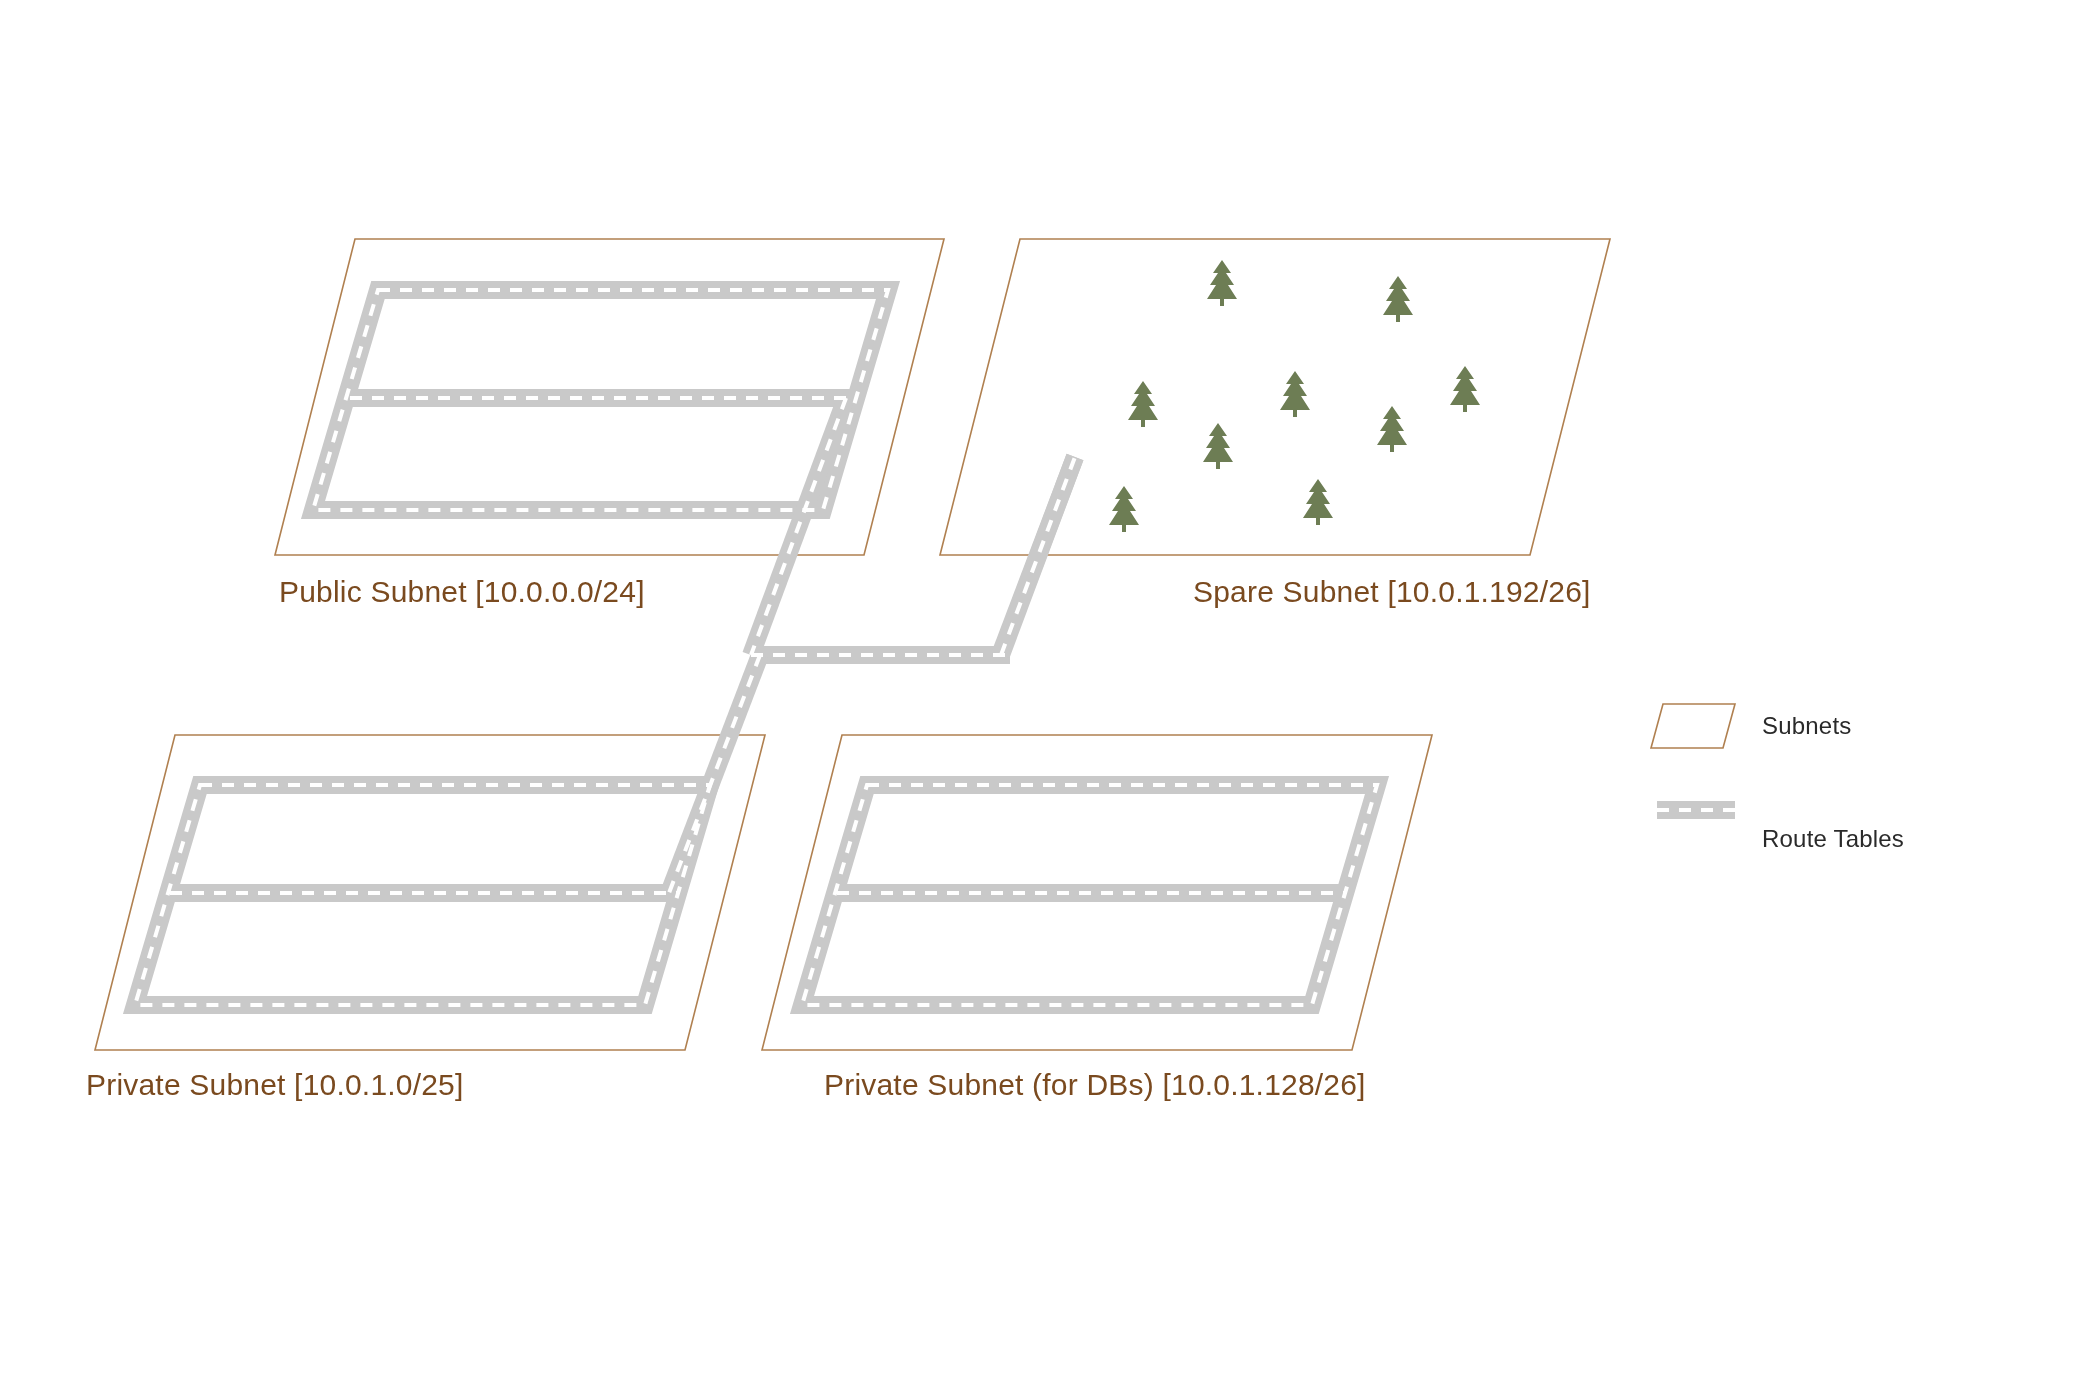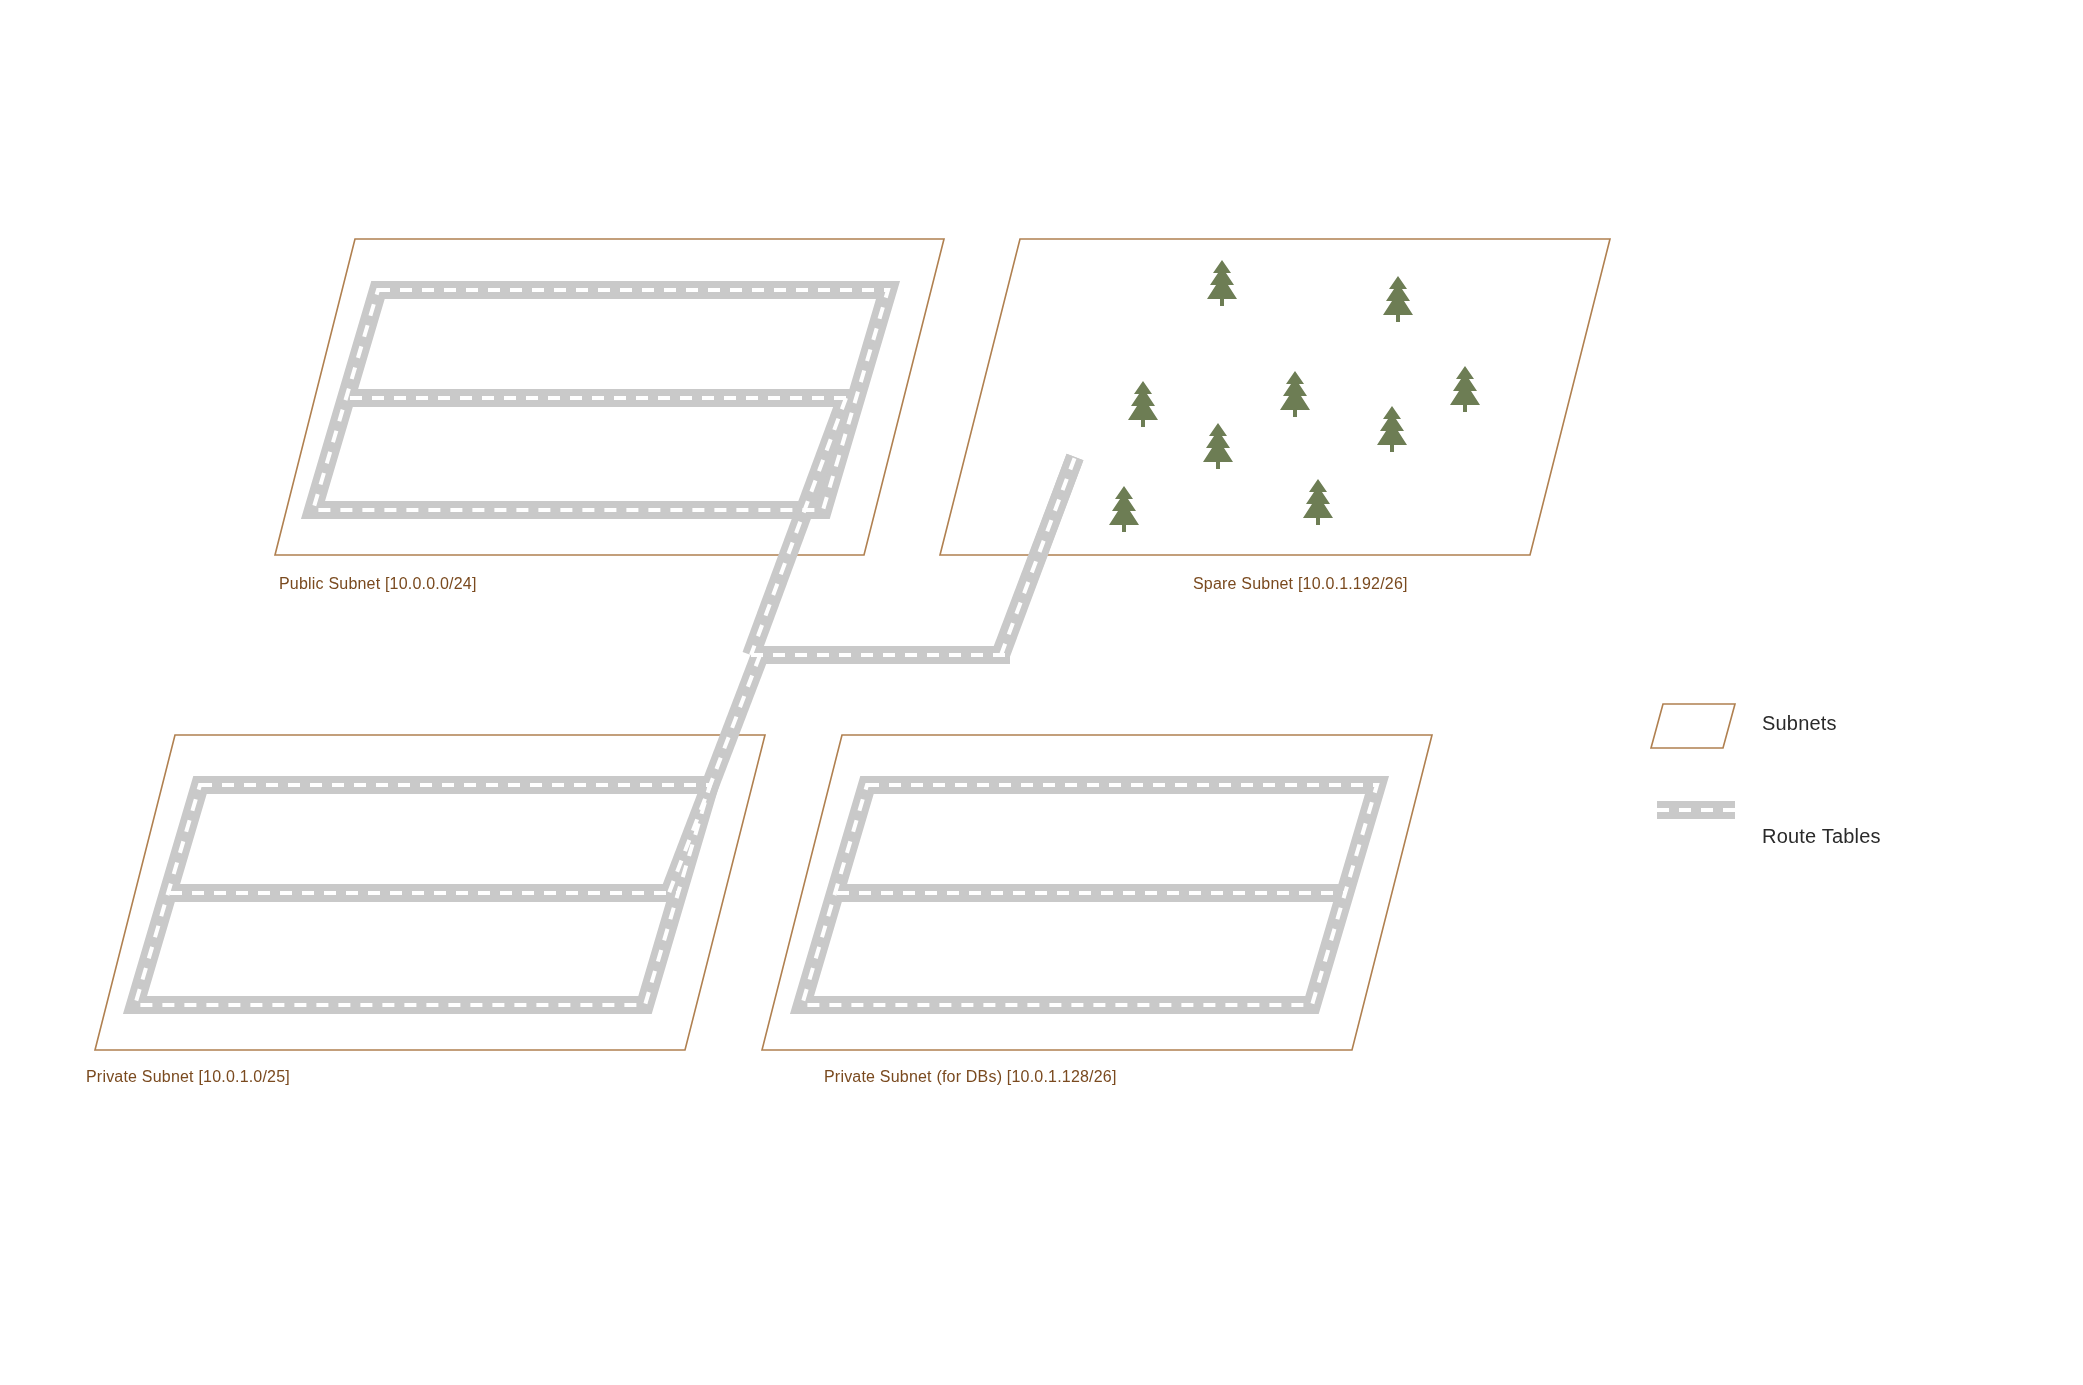--- a/index.html
+++ b/index.html
@@ -13,28 +13,28 @@
     svg.canvas {
       position: absolute;
       top: 0;
       left: 0;
       width: 2083px;
       height: 1385px;
     }
     .subnet-label {
       position: absolute;
       color: #7a4a1f;
-      font-size: 16px;
+      font-size: 30px;
       font-weight: 400;
       letter-spacing: 0.2px;
     }
     .legend-label {
       position: absolute;
       color: #2a2a2a;
-      font-size: 20px;
+      font-size: 24px;
       font-weight: 400;
       letter-spacing: 0.2px;
     }
   </style>
 </head>
 <body>
 
 <svg class="canvas" viewBox="0 0 2083 1385">
 
   <defs>

